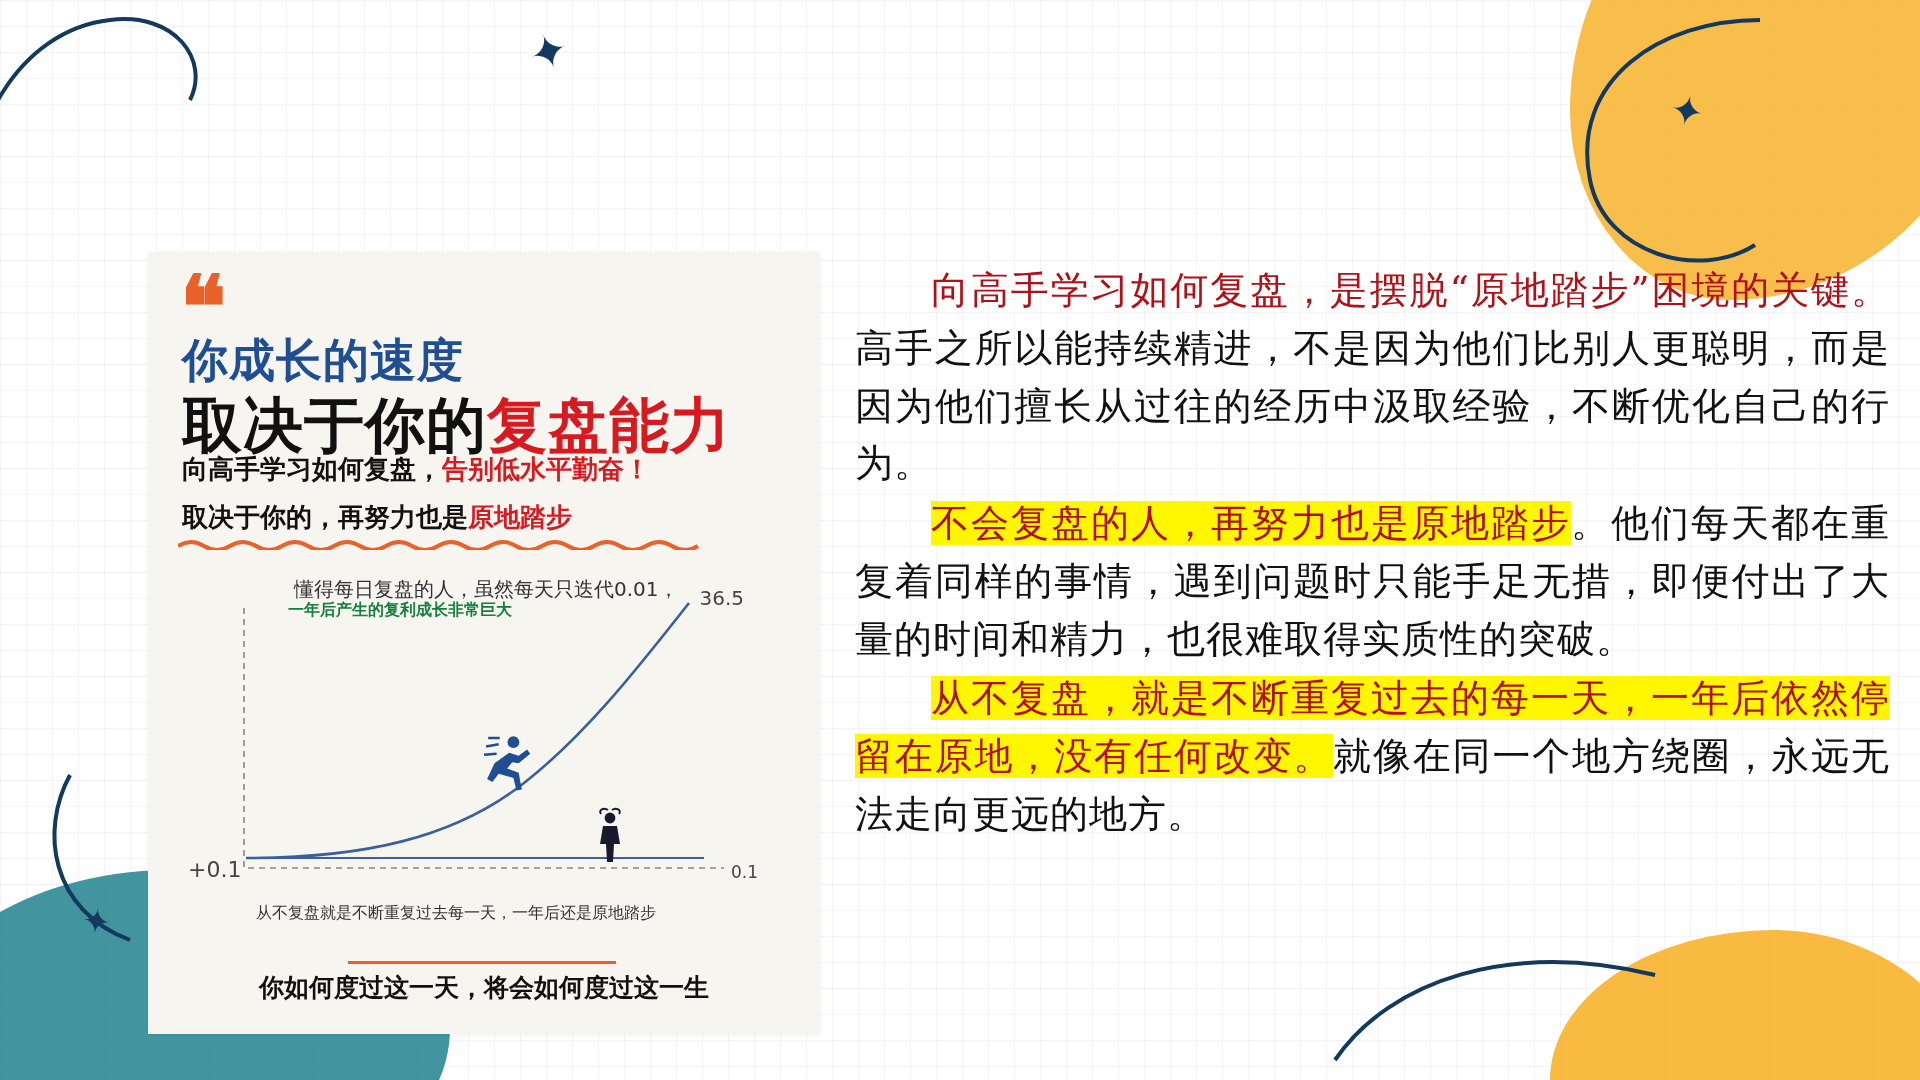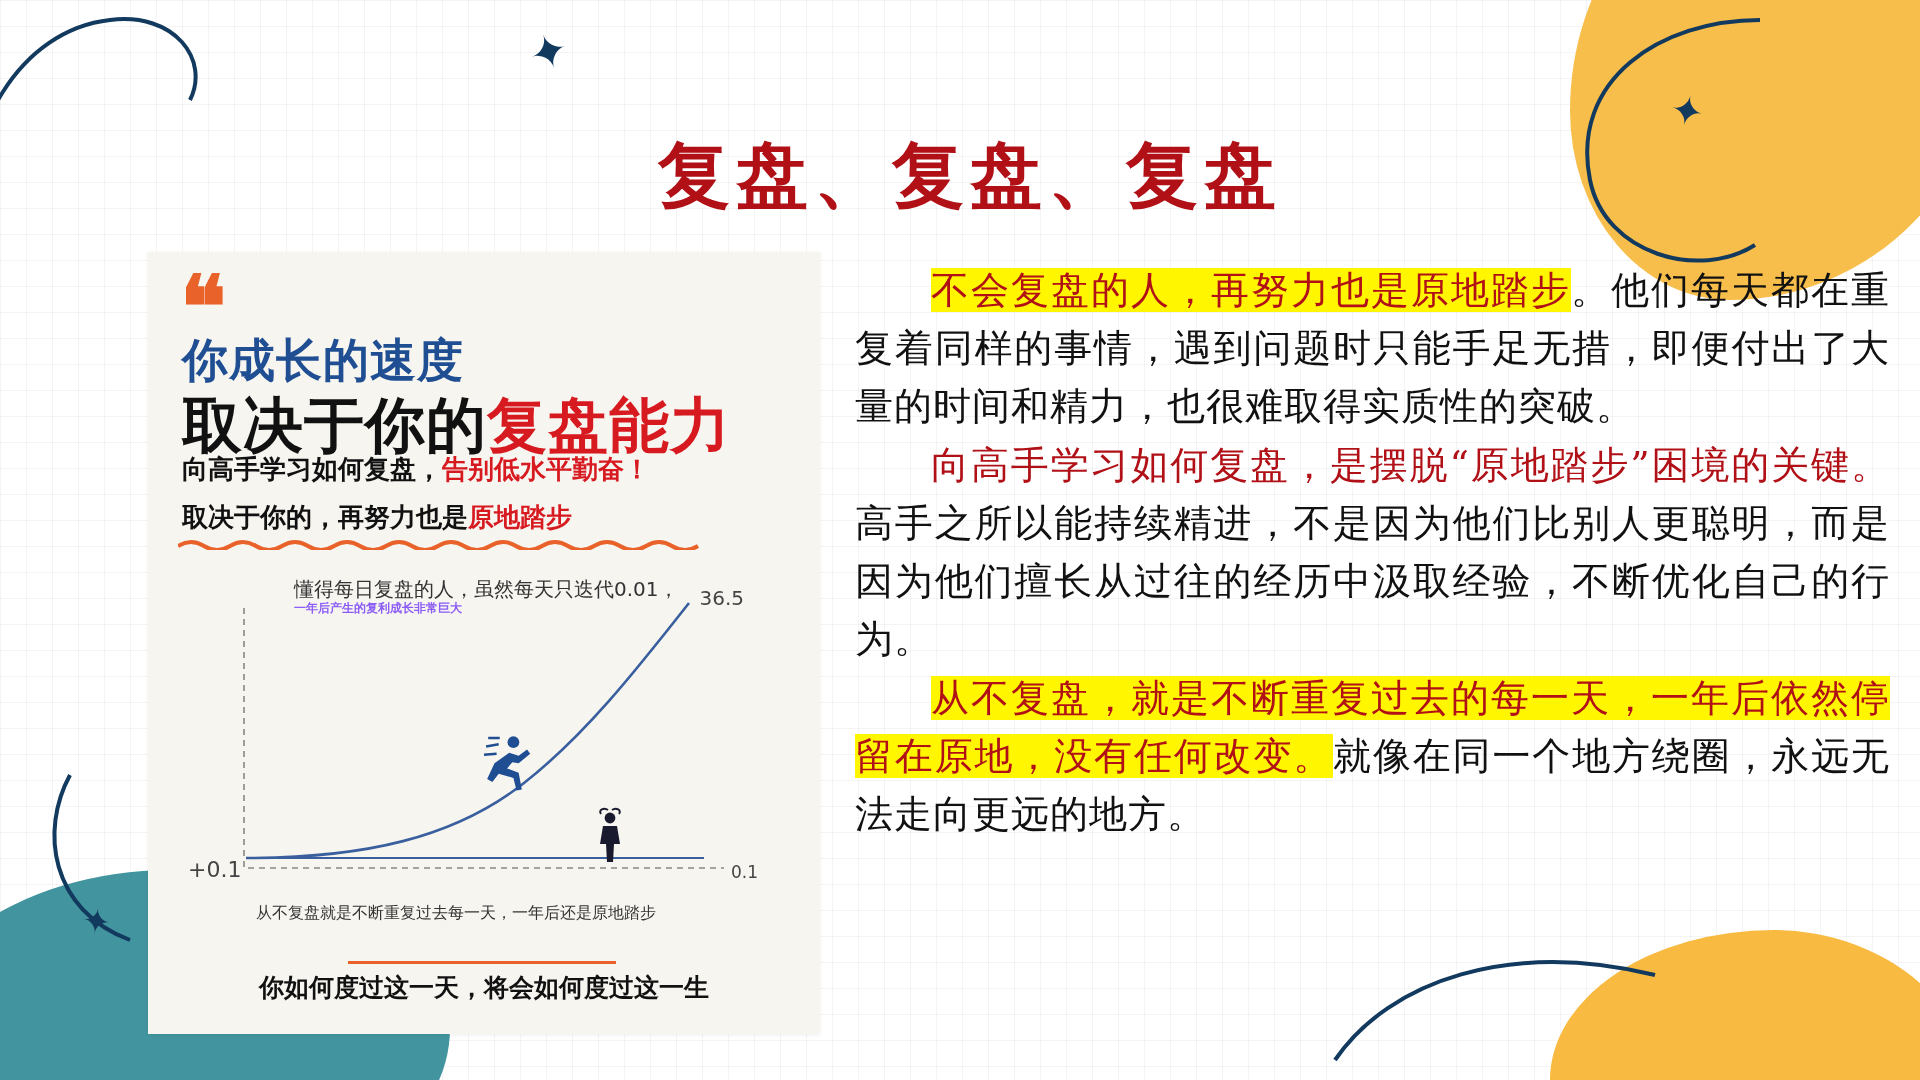--- a/index.html
+++ b/index.html
@@ -180,24 +180,24 @@
     position: absolute;
     left: 110px;
     top: 8px;
     font-size: 20px;
     color: #333;
     font-family: "DejaVu Sans", "Liberation Sans", sans-serif;
     white-space: nowrap;
   }
   .chart-note2 {
     position: absolute;
-    left: 110px;
+    left: 104px;
     top: 32px;
-    font-size: 12px;
-    color: #8b5cf6;
+    font-size: 16px;
+    color: #15803d;
     font-weight: bold;
     font-family: "DejaVu Sans", "Liberation Sans", sans-serif;
     white-space: nowrap;
   }
   .lbl-top-right {
     position: absolute;
     right: 40px;
     top: 6px;
     font-size: 20px;
     color: #444;
@@ -288,21 +288,20 @@
     <path d="M5 140 C 60 60, 180 20, 325 55"></path>
   </svg>
   <svg class="swoosh swoosh-bl" width="160" height="180" viewBox="0 0 160 180">
     <path d="M30 5 C 0 60, 10 140, 90 170"></path>
   </svg>
 
   <div class="star star-1">✦</div>
   <div class="star star-2">✦</div>
   <div class="star star-3">✦</div>
 
-  <div id="title">复盘、复盘、复盘</div>
 
   <div id="poster">
     <div class="quote-mark">❝</div>
     <div class="poster-line1">你成长的速度</div>
     <div class="poster-line2">
       <span>取决于你的</span><span class="accent">复盘能力</span>
     </div>
     <div class="poster-line3">
       <span>向高手学习如何复盘，</span><span class="accent">告别低水平勤奋！</span>
     </div>
@@ -345,23 +344,23 @@
 
       <div class="chart-caption">从不复盘就是不断重复过去每一天，一年后还是原地踏步</div>
     </div>
 
     <div class="footer-rule"></div>
     <div class="poster-footer">你如何度过这一天，将会如何度过这一生</div>
   </div>
 
   <div id="body-text">
     <p class="indent">
-      <span class="hl">不会复盘的人，再努力也是原地踏步</span><span>。他们每天都在重复着同样的事情，遇到问题时只能手足无措，即便付出了大量的时间和精力，也很难取得实质性的突破。</span>
+      <span class="red">向高手学习如何复盘，是摆脱“原地踏步”困境的关键。</span><span>高手之所以能持续精进，不是因为他们比别人更聪明，而是因为他们擅长从过往的经历中汲取经验，不断优化自己的行为。</span>
     </p>
     <p class="indent">
-      <span class="red">向高手学习如何复盘，是摆脱“原地踏步”困境的关键。</span><span>高手之所以能持续精进，不是因为他们比别人更聪明，而是因为他们擅长从过往的经历中汲取经验，不断优化自己的行为。</span>
+      <span class="hl">不会复盘的人，再努力也是原地踏步</span><span>。他们每天都在重复着同样的事情，遇到问题时只能手足无措，即便付出了大量的时间和精力，也很难取得实质性的突破。</span>
     </p>
     <p class="indent">
       <span class="hl">从不复盘，就是不断重复过去的每一天，一年后依然停留在原地，没有任何改变。</span><span>就像在同一个地方绕圈，永远无法走向更远的地方。</span>
     </p>
   </div>
 
 </div>
 
 </body></html>

